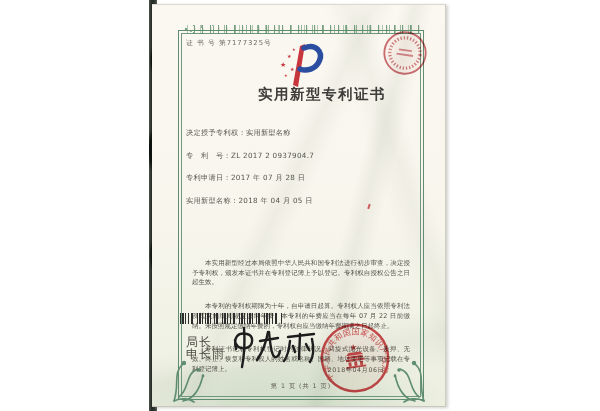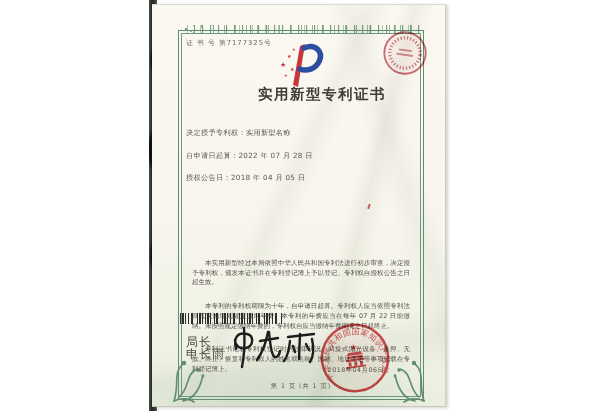--- a/index.html
+++ b/index.html
@@ -141,24 +141,27 @@
       <path d="M 28,9 C 40,4 47,13 43.5,21.5 C 40,30.5 30,32.5 24,30" fill="none" stroke="#2b4ea0" stroke-width="5.5" stroke-linecap="round"></path>
     </svg>
 
     <div class="title">实用新型专利证书</div>
 
     <ul class="fields">
       <li class="field-row">
         <span class="lbl">决定授予专利权：</span><span>实用新型名称</span>
       </li>
       <li class="field-row">
-        <span class="lbl">自申请日起算：</span><span>2022 年 07 月 28 日</span>
-      </li>
-      <li class="field-row">
-        <span class="lbl">授权公告日：</span><span>2018 年 04 月 05 日</span>
+        <span class="lbl">专　利　号：</span><span>ZL 2017 2 0937904.7</span>
+      </li>
+      <li class="field-row">
+        <span class="lbl">专利申请日：</span><span>2017 年 07 月 28 日</span>
+      </li>
+      <li class="field-row">
+        <span class="lbl">实用新型名称：</span><span>2018 年 04 月 05 日</span>
       </li>
     </ul>
 
     <div class="red-speck"></div>
 
     <div class="body-text">
       <p>本实用新型经过本局依照中华人民共和国专利法进行初步审查，决定授予专利权，颁发本证书并在专利登记簿上予以登记。专利权自授权公告之日起生效。</p>
       <p>本专利的专利权期限为十年，自申请日起算。专利权人应当依照专利法及其实施细则规定缴纳年费。本专利的年费应当在每年 07 月 22 日前缴纳。未按照规定缴纳年费的，专利权自应当缴纳年费期满之日起终止。</p>
       <p>专利证书记载专利权登记时的法律状况。回旋式抛光设备、质押、无效、终止、恢复和专利权人的姓名或名称、国籍、地址变更等事项记载在专利登记簿上。</p>
     </div>

